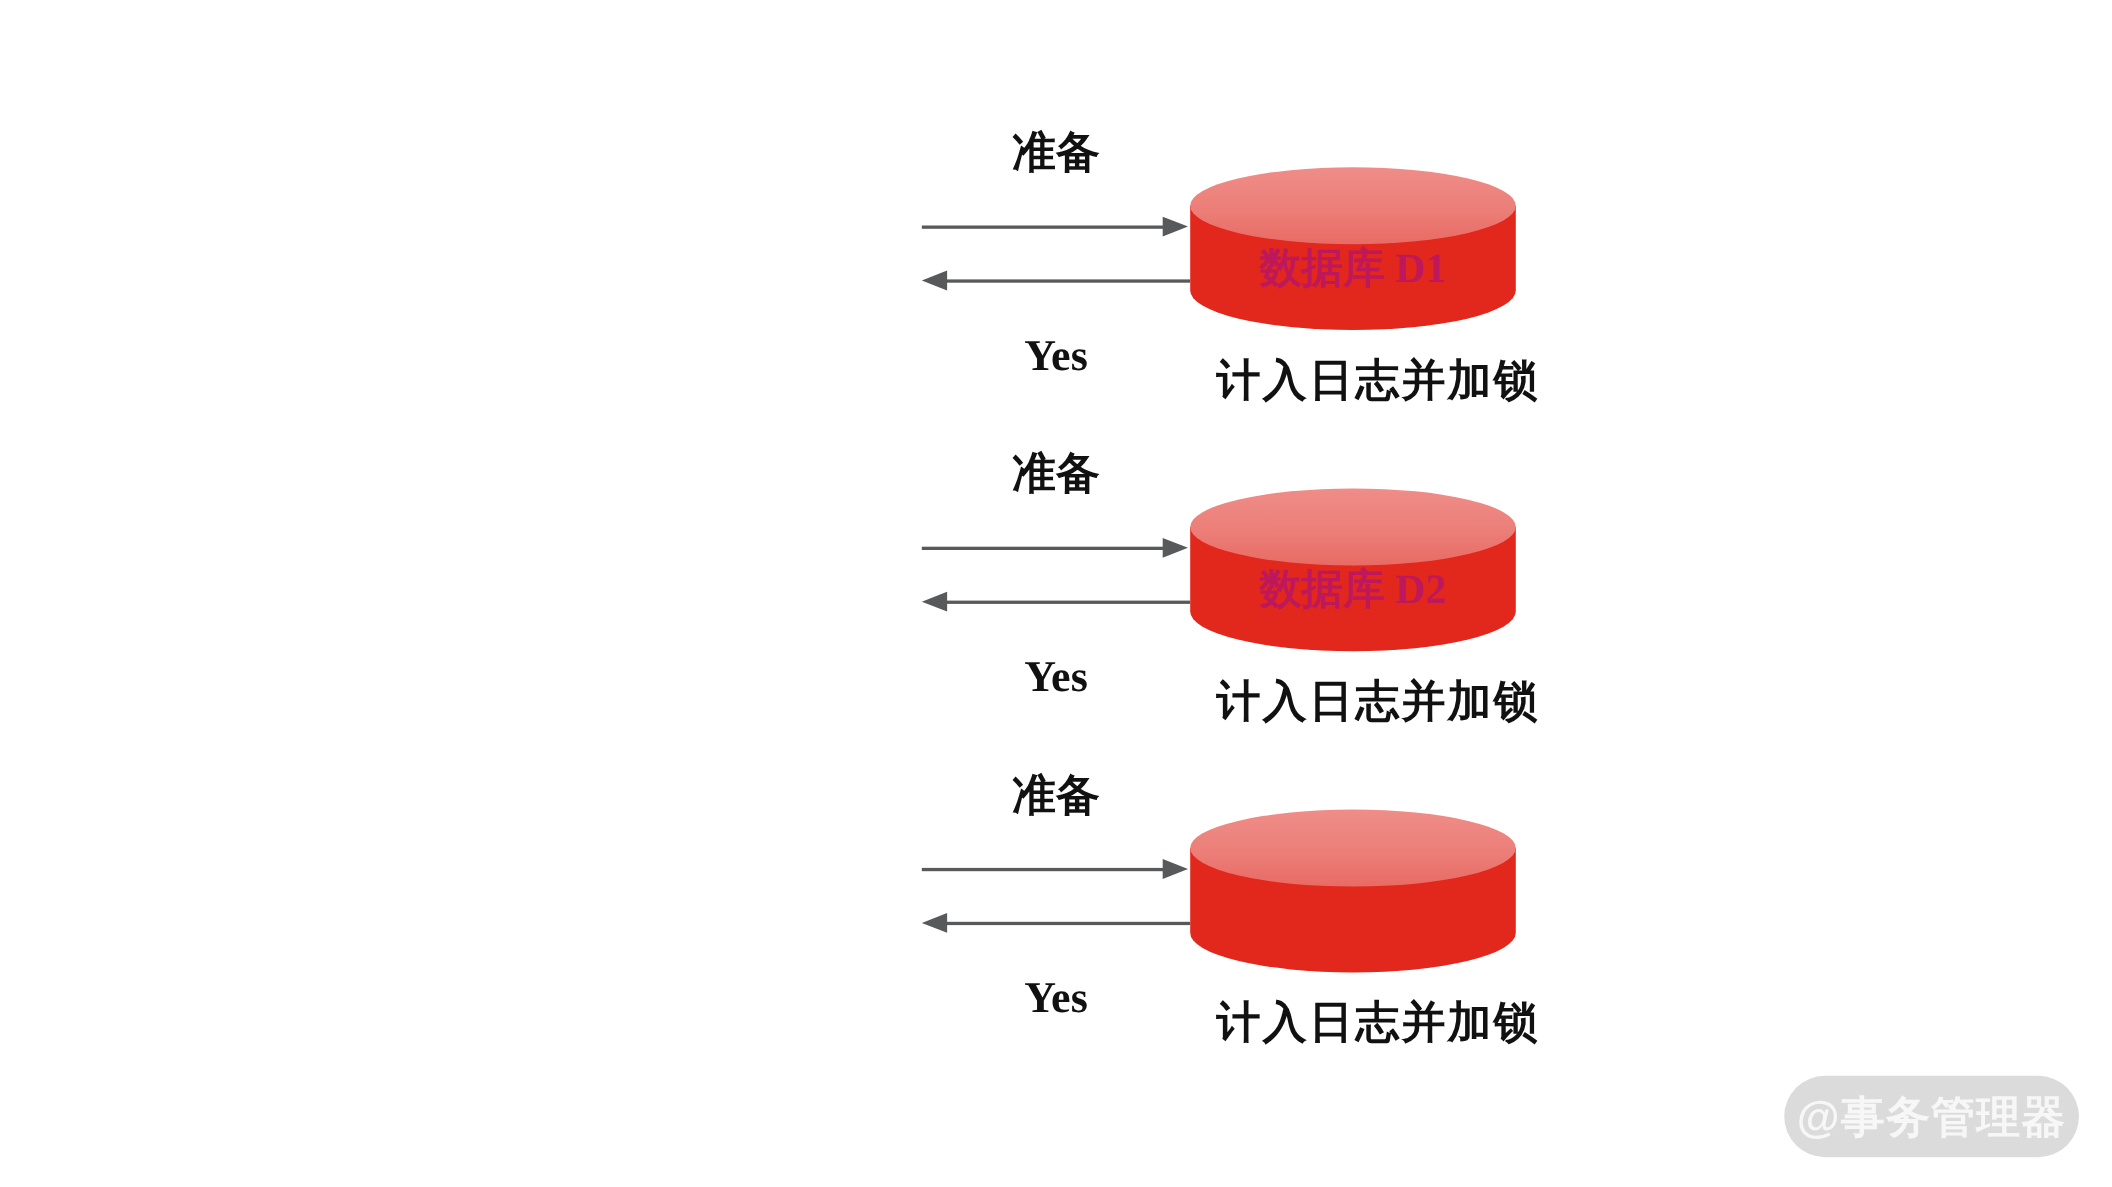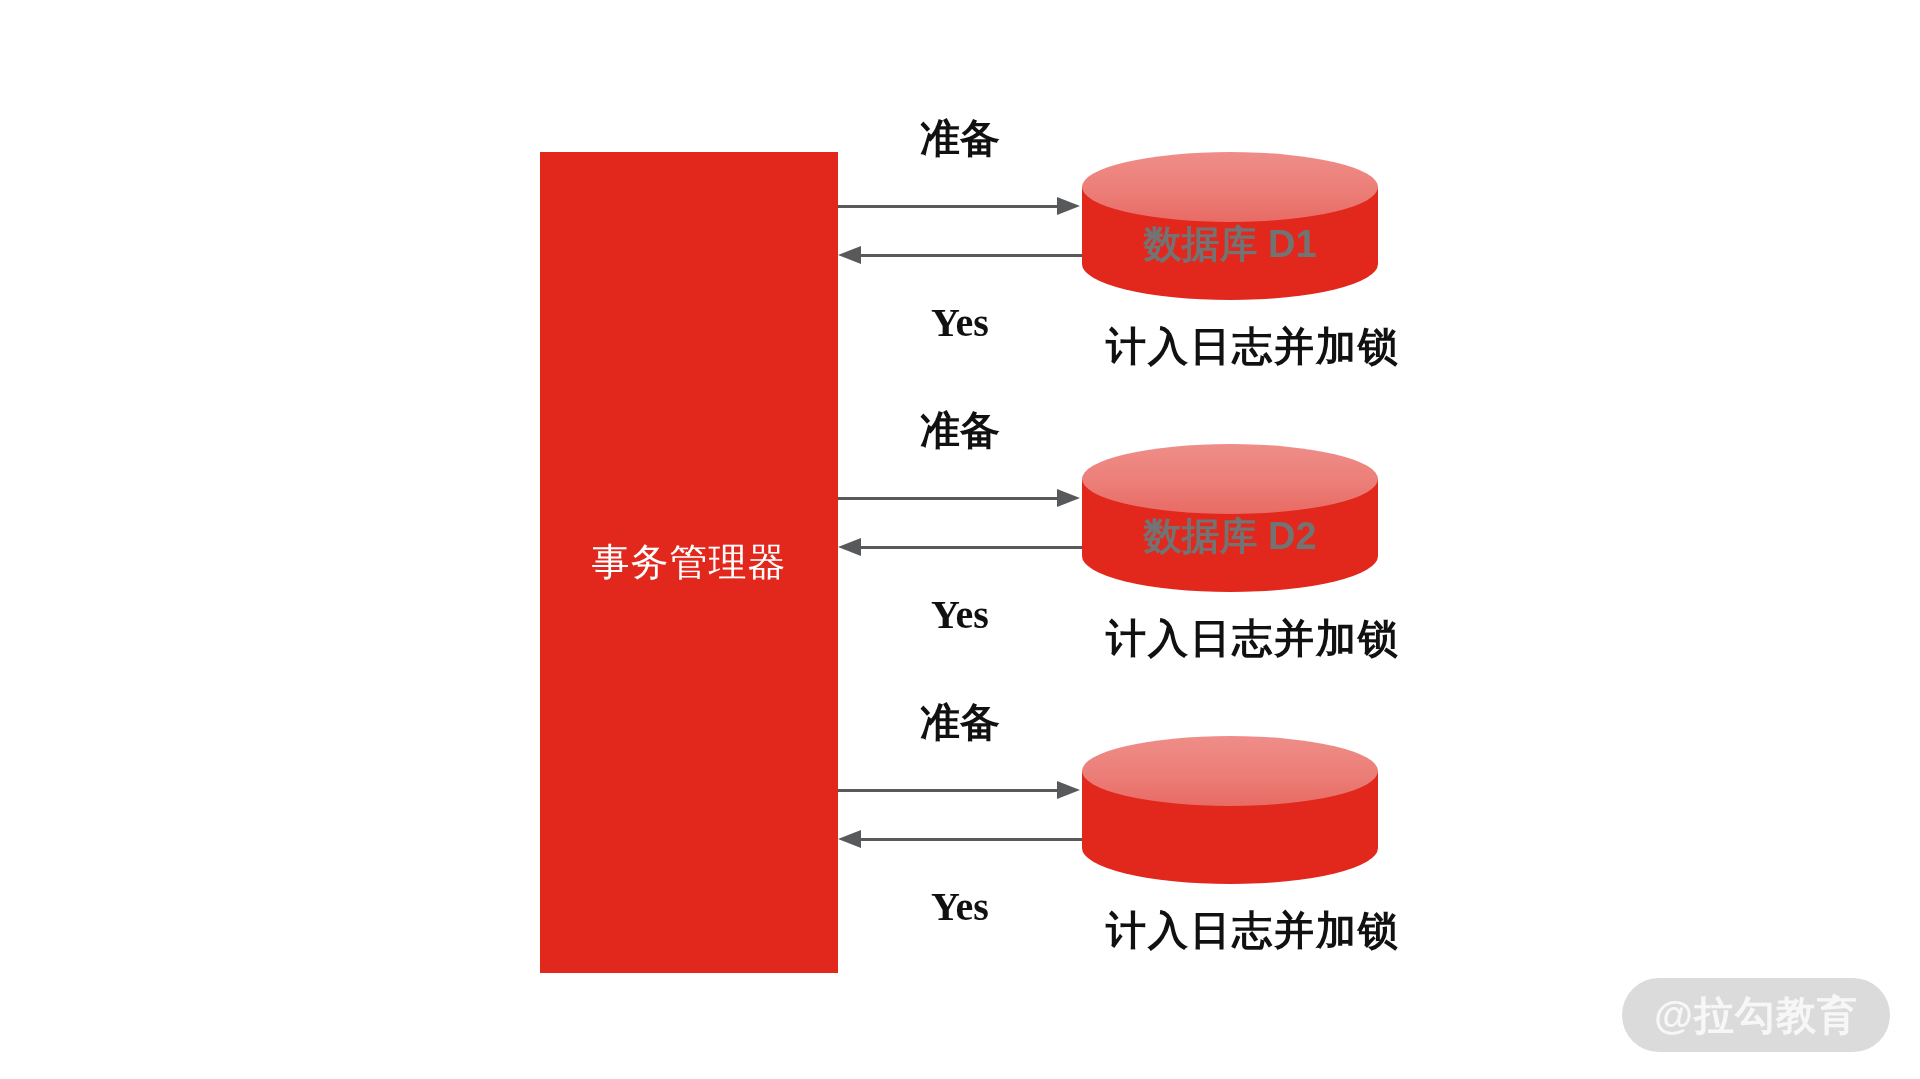--- a/index.html
+++ b/index.html
@@ -84,25 +84,26 @@
     left: 0; top: 0;
     width: 296px; height: 70px;
     border-radius: 50%;
     background: linear-gradient(180deg, #EF8D88 0%, var(--cylinder-top-light, #EC7E78) 55%, #E86B64 100%);
   }
   .db-label {
     position: absolute;
     left: 0; top: 71px;
     width: 100%;
     text-align: center;
-    color: #737373;
+    color: #be185d;
     font-size: 38px;
     font-weight: 600;
     line-height: 42px;
     white-space: nowrap;
+    font-family: Liberation Serif, serif;
   }
 
   .note-label {
     position: absolute;
     left: 1080px; top: 170px;
     width: 320px;
     text-align: right;
     color: var(--label-black, #111111);
     font-size: 40px;
     font-weight: 600;
@@ -126,23 +127,20 @@
     font-weight: 600;
     letter-spacing: 1px;
     white-space: nowrap;
   }
 </style>
 </head>
 <body>
 
 <div class="canvas">
 
-  <div class="manager">
-    <span class="manager-label">事务管理器</span>
-  </div>
 
   <div class="row row-1">
     <div class="prepare-label">准备</div>
     <div class="arrow-line to-db"></div>
     <div class="arrow-head right"></div>
     <div class="arrow-line to-mgr"></div>
     <div class="arrow-head left"></div>
     <div class="reply-label">Yes</div>
     <div class="cylinder">
       <div class="cyl-body"></div>
@@ -175,16 +173,16 @@
     <div class="arrow-head left"></div>
     <div class="reply-label">Yes</div>
     <div class="cylinder">
       <div class="cyl-body"></div>
       <div class="cyl-top"></div>
     </div>
     <div class="note-label">计入日志并加锁</div>
   </div>
 
   <div class="watermark">
-    <span class="watermark-label">@拉勾教育</span>
+    <span class="watermark-label">@事务管理器</span>
   </div>
 
 </div>
 
 </body></html>

